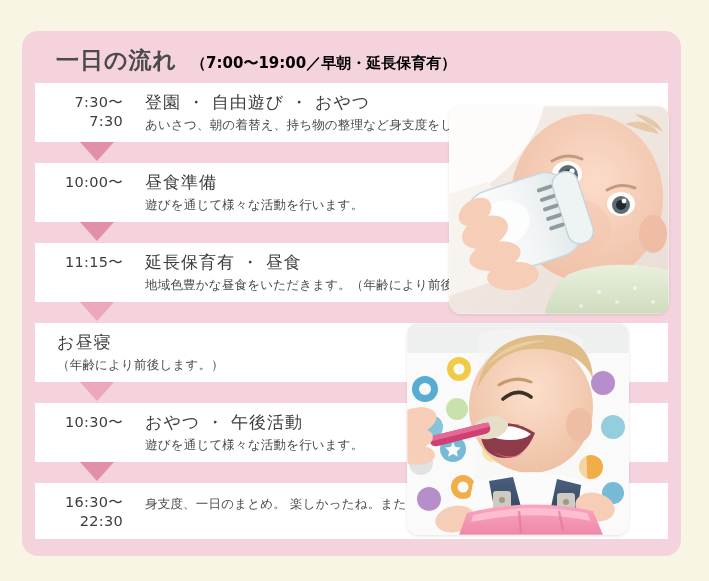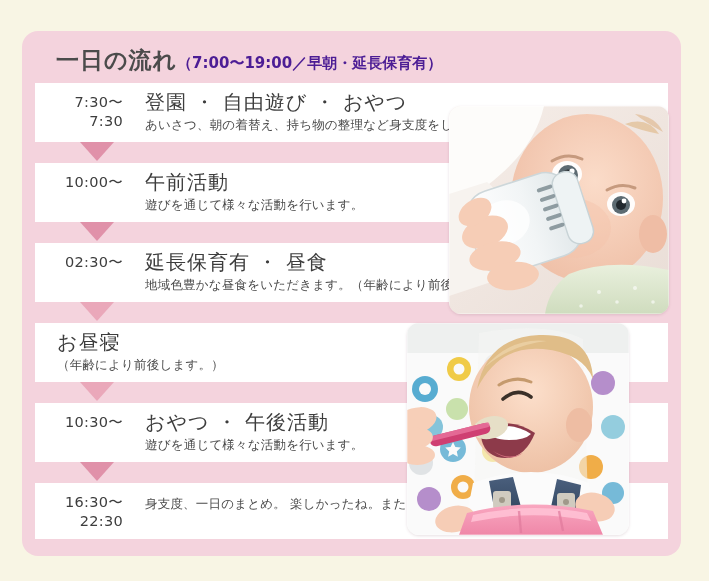--- a/index.html
+++ b/index.html
@@ -46,21 +46,22 @@
   }
   .card-title {
     font-size: 23px;
     font-weight: bold;
     color: #4b4b4b;
     letter-spacing: 1px;
   }
   .card-subtitle {
     font-size: 15px;
     font-weight: bold;
-    color: #4c1d95;
+    color: #000000;
+    margin-left: 14px;
     letter-spacing: 0px;
   }
 
   
   .schedule {
     position: absolute;
     left: 13px;
     top: 52px;
     width: 633px;
   }
@@ -96,21 +97,21 @@
   .time-line.second {
     margin-top: -1px;
   }
 
   .body-col {
     flex: 1 1 auto;
     padding-left: 22px;
     box-sizing: border-box;
   }
   .act-title {
-    font-size: 20px;
+    font-size: 17px;
     color: #3d3d3d;
     line-height: 21px;
     letter-spacing: 1px;
     white-space: nowrap;
   }
   .act-desc {
     font-size: 12.5px;
     color: #4a4a4a;
     line-height: 18px;
     margin-top: 3px;
@@ -180,31 +181,31 @@
       </div>
       <div class="row-gap">
         <div class="arrow"></div>
       </div>
 
       <div class="row">
         <div class="time-col">
           <div class="time-line">10:00〜</div>
         </div>
         <div class="body-col">
-          <div class="act-title">午前活動</div>
+          <div class="act-title">昼食準備</div>
           <div class="act-desc">遊びを通じて様々な活動を行います。</div>
         </div>
       </div>
       <div class="row-gap">
         <div class="arrow"></div>
       </div>
 
       <div class="row">
         <div class="time-col">
-          <div class="time-line">02:30〜</div>
+          <div class="time-line">11:15〜</div>
         </div>
         <div class="body-col">
           <div class="act-title">延長保育有 ・ 昼食</div>
           <div class="act-desc">地域色豊かな昼食をいただきます。（年齢により前後します。）</div>
         </div>
       </div>
       <div class="row-gap">
         <div class="arrow pale"></div>
       </div>
 

